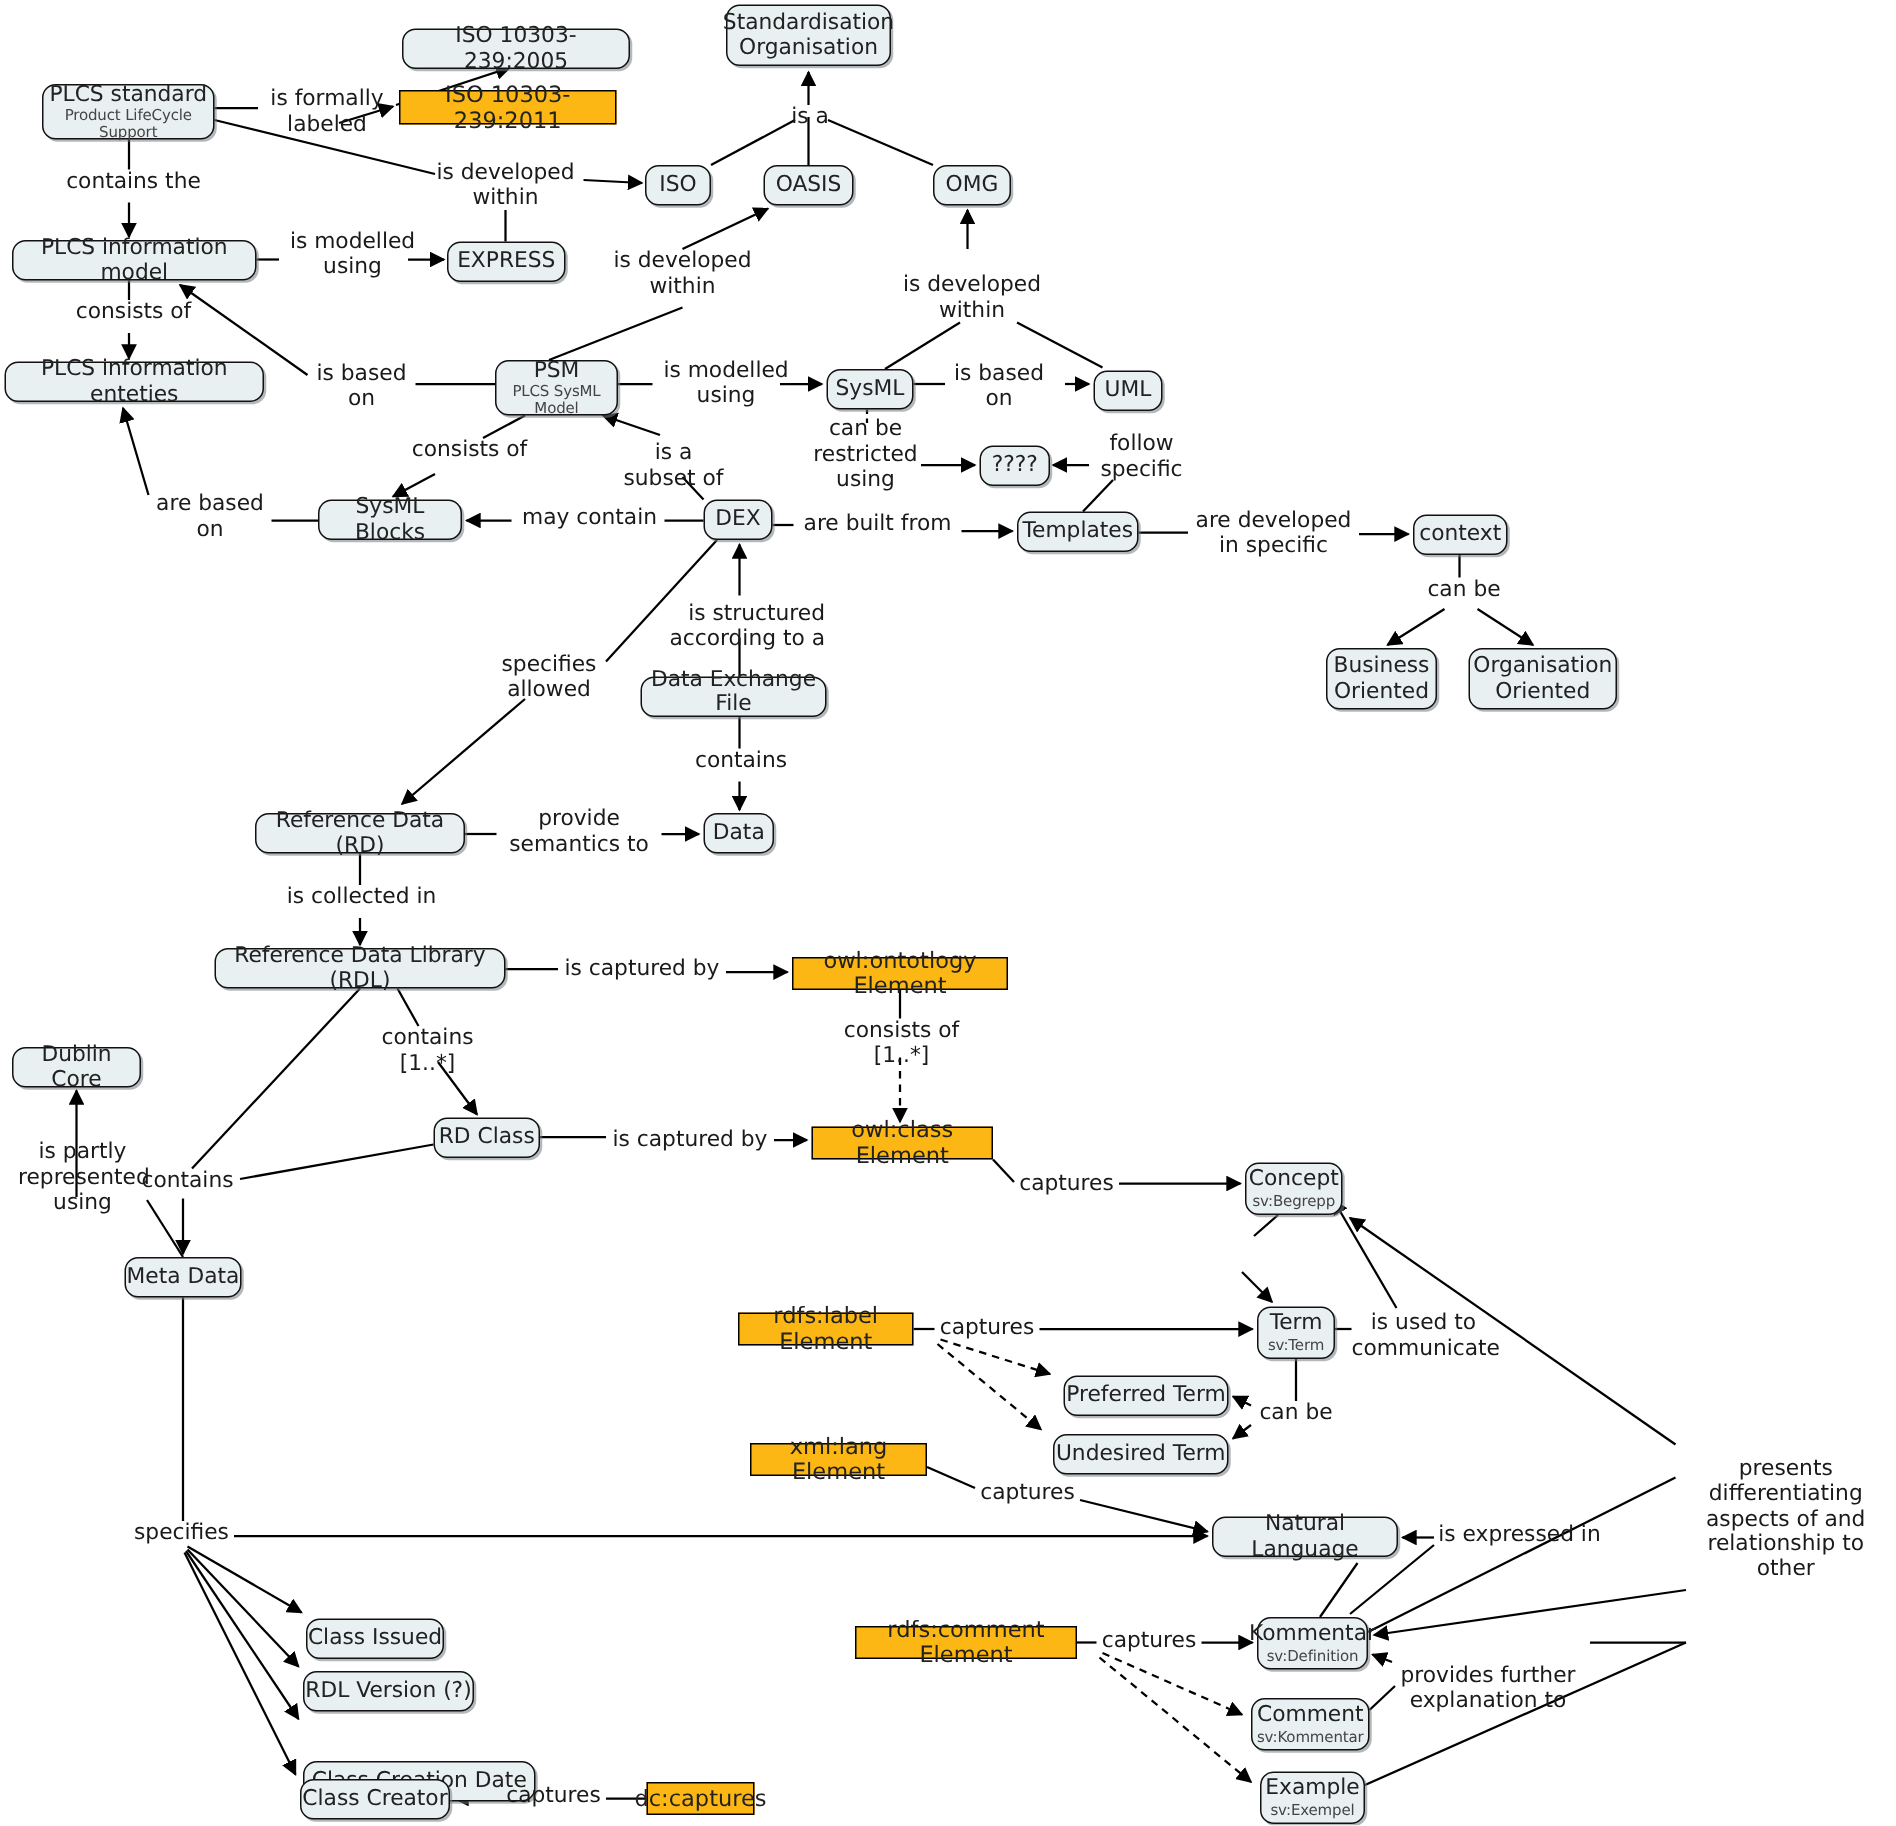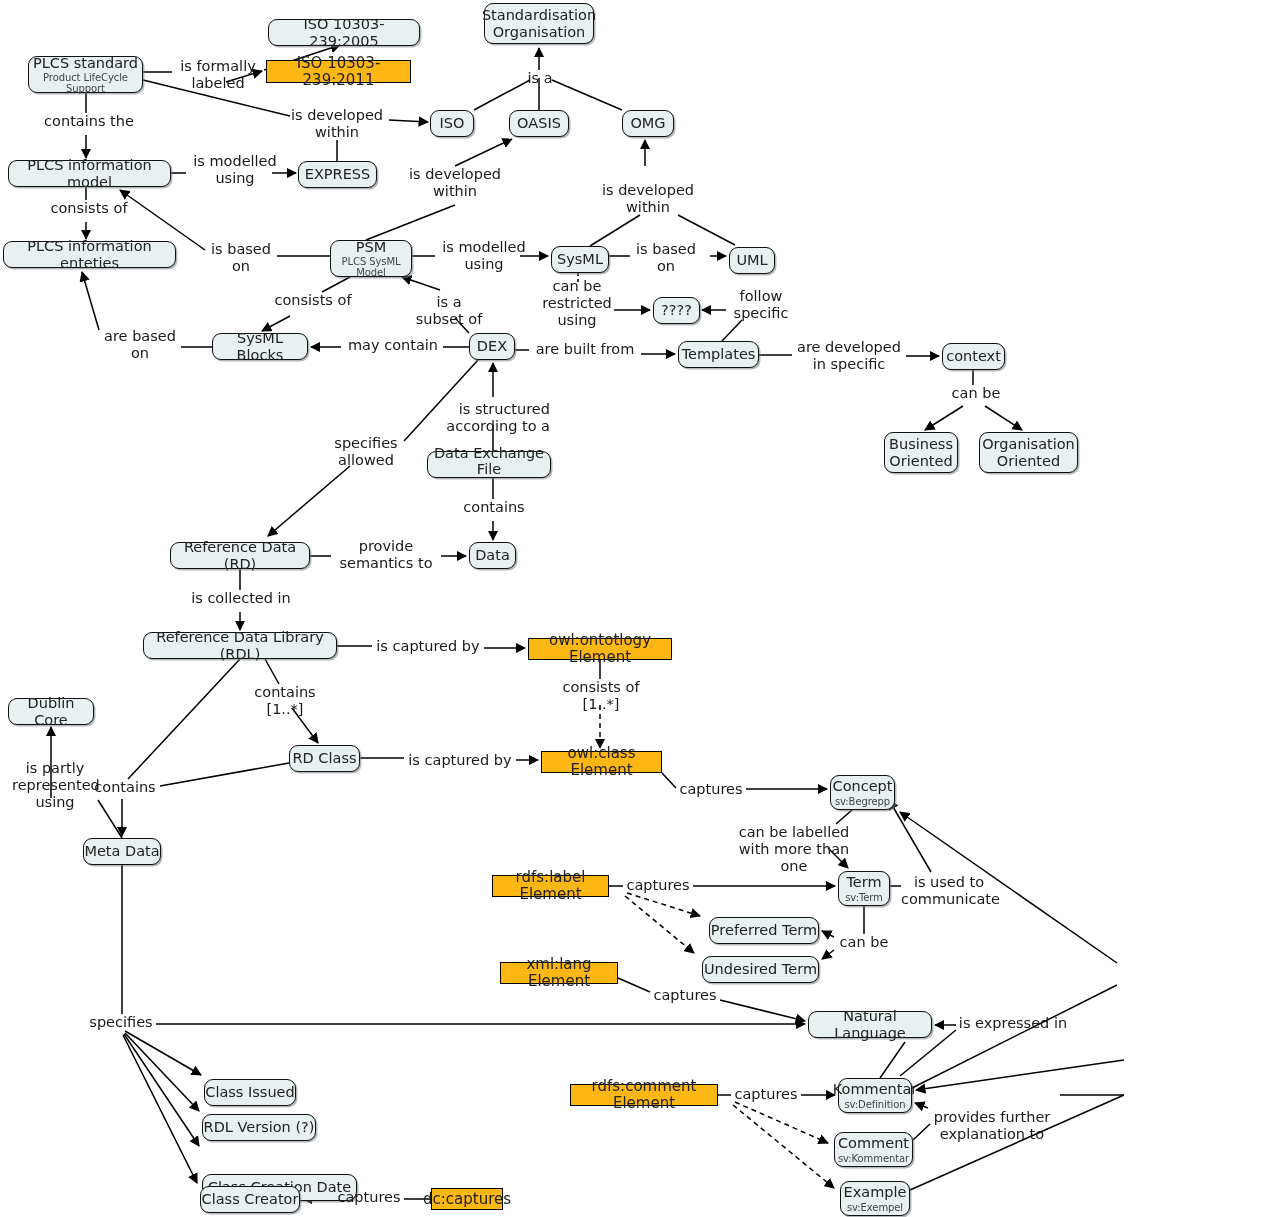--- a/index.html
+++ b/index.html
@@ -387,27 +387,28 @@
   <div class="elabel" style="left:561px;top:679px;width:80px;">consists of
 [1..*]</div>
   <div class="elabel" style="left:249px;top:684px;width:72px;">contains
 [1..*]</div>
   <div class="elabel" style="left:12px;top:760px;width:86px;">is partly
 represented
 using</div>
   <div class="elabel" style="left:90px;top:779px;width:70px;">contains</div>
   <div class="elabel" style="left:404px;top:752px;width:112px;">is captured by</div>
   <div class="elabel" style="left:676px;top:781px;width:70px;">captures</div>
-  <div class="elabel" style="left:724px;top:824px;width:140px;">can be labelled
-with more than one</div>
   <div class="elabel" style="left:623px;top:877px;width:70px;">captures</div>
   <div class="elabel" style="left:901px;top:874px;width:96px;">is used to
 communicate</div>
   <div class="elabel" style="left:834px;top:934px;width:60px;">can be</div>
   <div class="elabel" style="left:650px;top:987px;width:70px;">captures</div>
   <div class="elabel" style="left:86px;top:1014px;width:70px;">specifies</div>
   <div class="elabel" style="left:956px;top:1015px;width:114px;">is expressed in</div>
+  <div class="elabel" style="left:1117px;top:971px;width:147px;">presents differentiating
+aspects of and
+relationship to other</div>
   <div class="elabel" style="left:731px;top:1086px;width:70px;">captures</div>
   <div class="elabel" style="left:930px;top:1109px;width:124px;">provides further
 explanation to</div>
   <div class="elabel" style="left:334px;top:1189px;width:70px;">captures</div>
 
 </div>
 
 </body></html>

